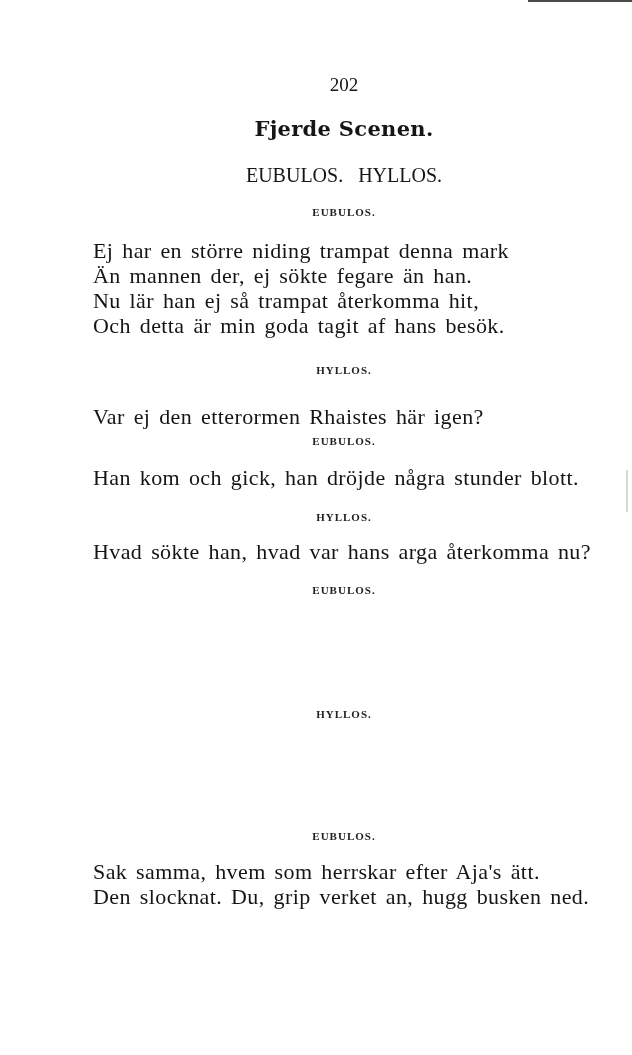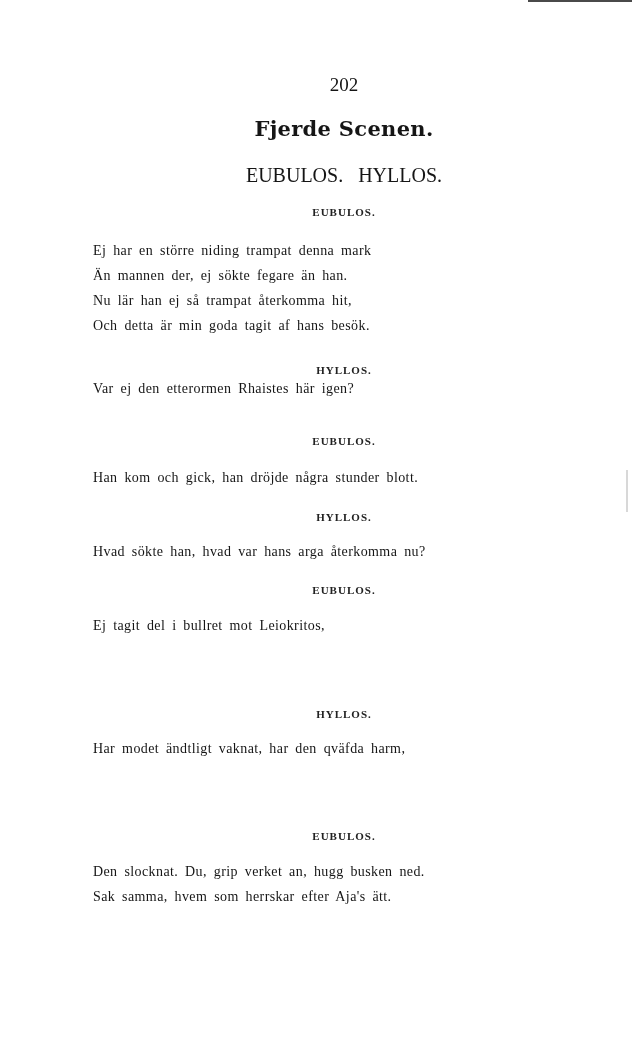--- a/index.html
+++ b/index.html
@@ -33,21 +33,21 @@
       text-align: center; font-size: 20px;
       font-family: "Liberation Serif", serif; word-spacing: 10px;
     }
     .speaker {
       position: absolute; left: 0; width: 688px; text-align: center;
       font-size: 11px; letter-spacing: 1px;
       font-family: "Liberation Serif", serif; font-weight: bold; color: #222;
     }
     .verse {
       position: absolute; left: 93px; width: 520px;
-      font-family: "Liberation Serif", serif; font-size: 14px;
+      font-family: "Liberation Serif", serif; font-size: 22px;
       line-height: 25px; word-spacing: 3px; letter-spacing: 0.4px;
     }
     .verse .line { display: block; white-space: nowrap; }
   </style>
 </head>
 <body>
 
 <div class="top-rule"></div>
 <div class="right-edge"></div>
 
@@ -57,41 +57,39 @@
 
 <div class="speaker" style="top:206px">EUBULOS.</div>
 <div class="verse" style="top:238px">
   <span class="line">Ej har en större niding trampat denna mark</span>
   <span class="line">Än mannen der, ej sökte fegare än han.</span>
   <span class="line">Nu lär han ej så trampat återkomma hit,</span>
   <span class="line">Och detta är min goda tagit af hans besök.</span>
 </div>
 
 <div class="speaker" style="top:364px">HYLLOS.</div>
-<div class="verse" style="top:376px">
+<div class="verse" style="top:404px">
   <span class="line">Var ej den etterormen Rhaistes här igen?</span>
 </div>
 
 <div class="speaker" style="top:435px">EUBULOS.</div>
 <div class="verse" style="top:465px">
   <span class="line">Han kom och gick, han dröjde några stunder blott.</span>
 </div>
 
 <div class="speaker" style="top:511px">HYLLOS.</div>
 <div class="verse" style="top:539px">
   <span class="line">Hvad sökte han, hvad var hans arga återkomma nu?</span>
 </div>
 
 <div class="speaker" style="top:584px">EUBULOS.</div>
 <div class="verse" style="top:613px">
-  <span class="line">Ej tagit del i bullret mot Leiokritos,</span>
 </div>
 
 <div class="speaker" style="top:708px">HYLLOS.</div>
 <div class="verse" style="top:736px">
-  <span class="line">Har modet ändtligt vaknat, har den qväfda harm,</span>
 </div>
 
 <div class="speaker" style="top:830px">EUBULOS.</div>
 <div class="verse" style="top:859px">
+  <span class="line">Sak samma, hvem som herrskar efter Aja's ätt.</span>
   <span class="line">Den slocknat.  Du, grip verket an, hugg busken ned.</span>
-  <span class="line">Sak samma, hvem som herrskar efter Aja's ätt.</span>
 </div>
 
 </body></html>

